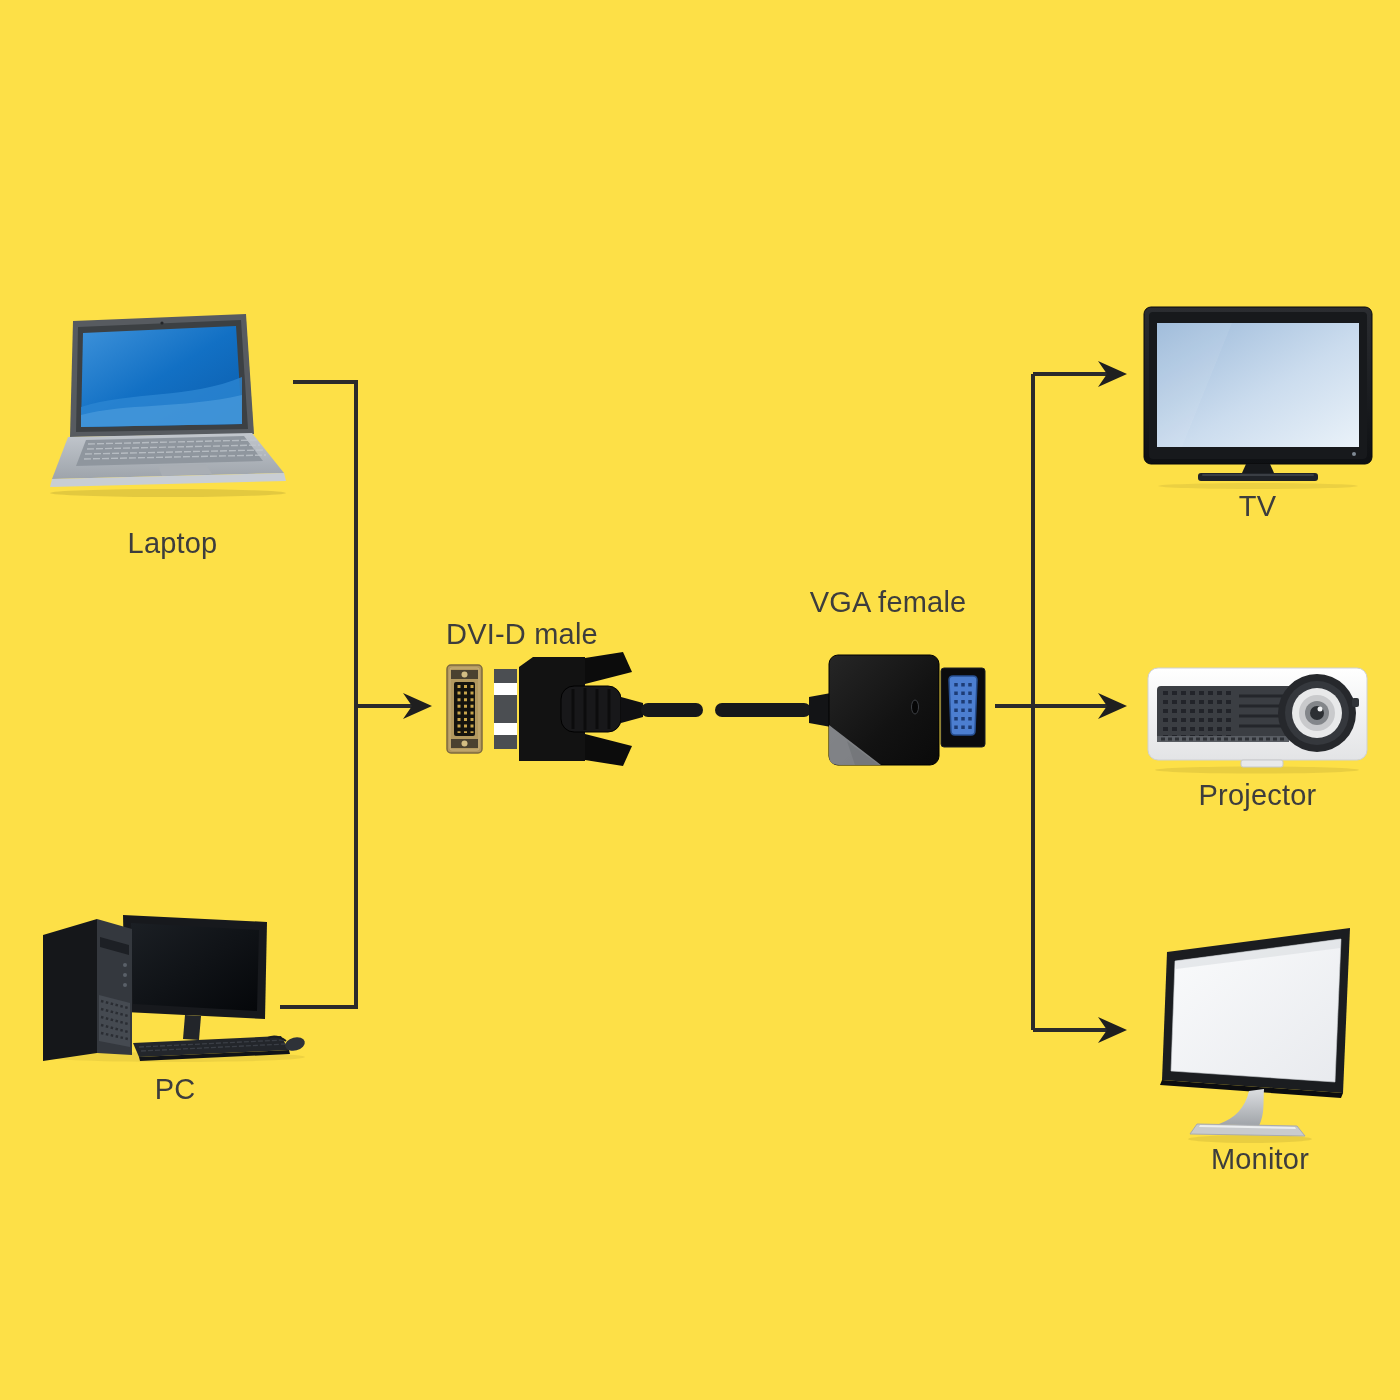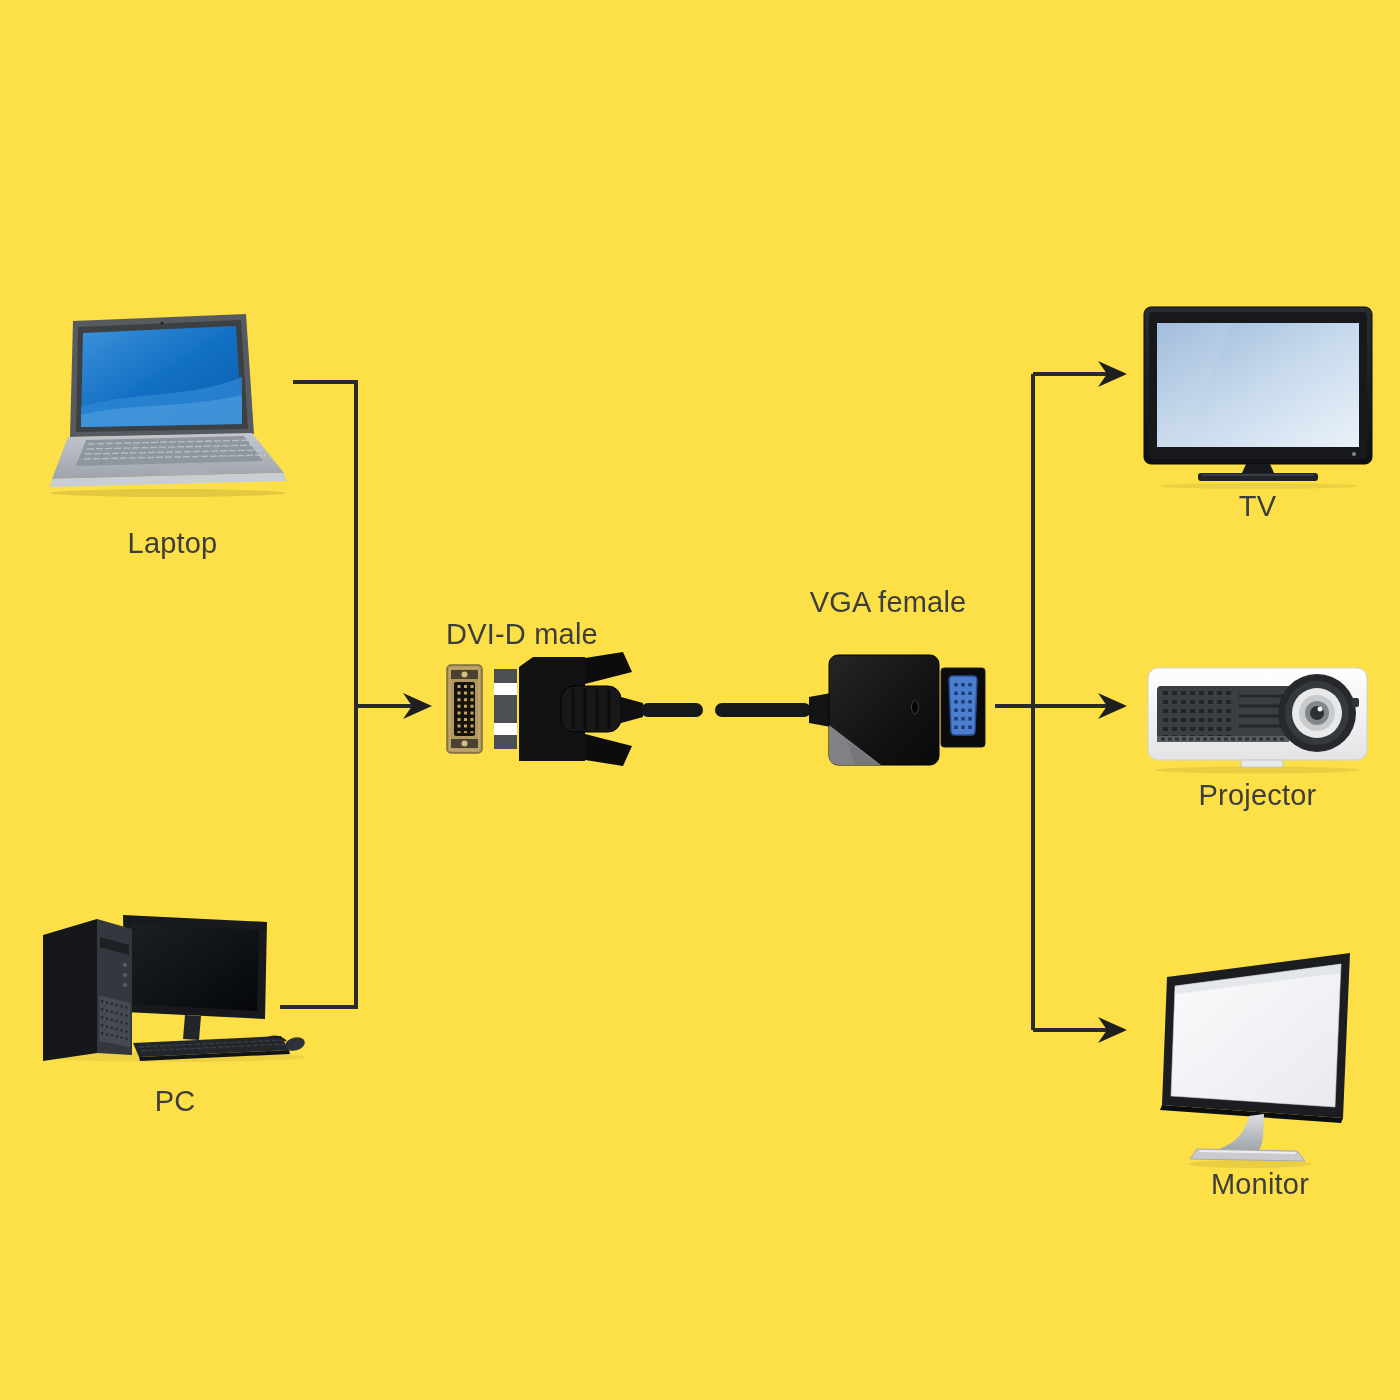--- a/index.html
+++ b/index.html
@@ -9,21 +9,21 @@
   }
   .layer{position:absolute;left:0;top:0;}
   .dev{position:absolute;}
   .dev svg{display:block;}
   .label{
     text-align:center;font-size:29px;color:#3d3d3d;font-weight:400;
     letter-spacing:0.2px;
   }
   .label.abs{position:absolute;width:200px;}
   #lbl-laptop{margin-top:24px;}
-  #lbl-pc{margin-top:20px;}
+  #lbl-pc{margin-top:8px;}
   #lbl-tv{}
   #lbl-projector{margin-top:4px;text-align:center;}
   #lbl-monitor{margin-top:-2px;}
   #lbl-dvi{left:422px;top:586px;margin-top:32px;}
   #lbl-vga{left:788px;top:586px;text-align:center;}
   .flow{fill:none;stroke:#2b2b2b;stroke-width:4;stroke-linejoin:miter;}
   .ah{fill:#1f1f1f;stroke:none;}
 </style>
 </head>
 <body>
@@ -215,21 +215,21 @@
         <circle cx="172" cy="53" r="12" fill="#83868a"></circle>
         <circle cx="172" cy="53" r="7" fill="#2c2f33"></circle>
         <circle cx="175" cy="49" r="2.5" fill="#f2f3f4"></circle>
       </g>
       <rect x="207" y="38" width="7" height="9" rx="2" fill="#303338"></rect>
       <rect x="96" y="100" width="42" height="7" rx="2" fill="#e8e9eb" stroke="#c6c8cb"></rect>
     </svg>
     <div class="label" id="lbl-projector">Projector</div>
   </div>
 
-  <div class="dev" style="left:1145px;top:940px;width:230px;">
+  <div class="dev" style="left:1145px;top:915px;width:230px;">
     <svg width="230" height="230" viewBox="0 0 230 230">
       <defs>
         <linearGradient id="g-monscreen" x1="0" y1="0" x2="1" y2="1">
           <stop offset="0" stop-color="#fafbfc"></stop>
             <stop offset="1" stop-color="#e8eaee"></stop>
         </linearGradient>
         <linearGradient id="g-stand" x1="0" y1="0" x2="0" y2="1">
           <stop offset="0" stop-color="#dcdee1"></stop>
             <stop offset="1" stop-color="#9fa3a8"></stop>
         </linearGradient>

